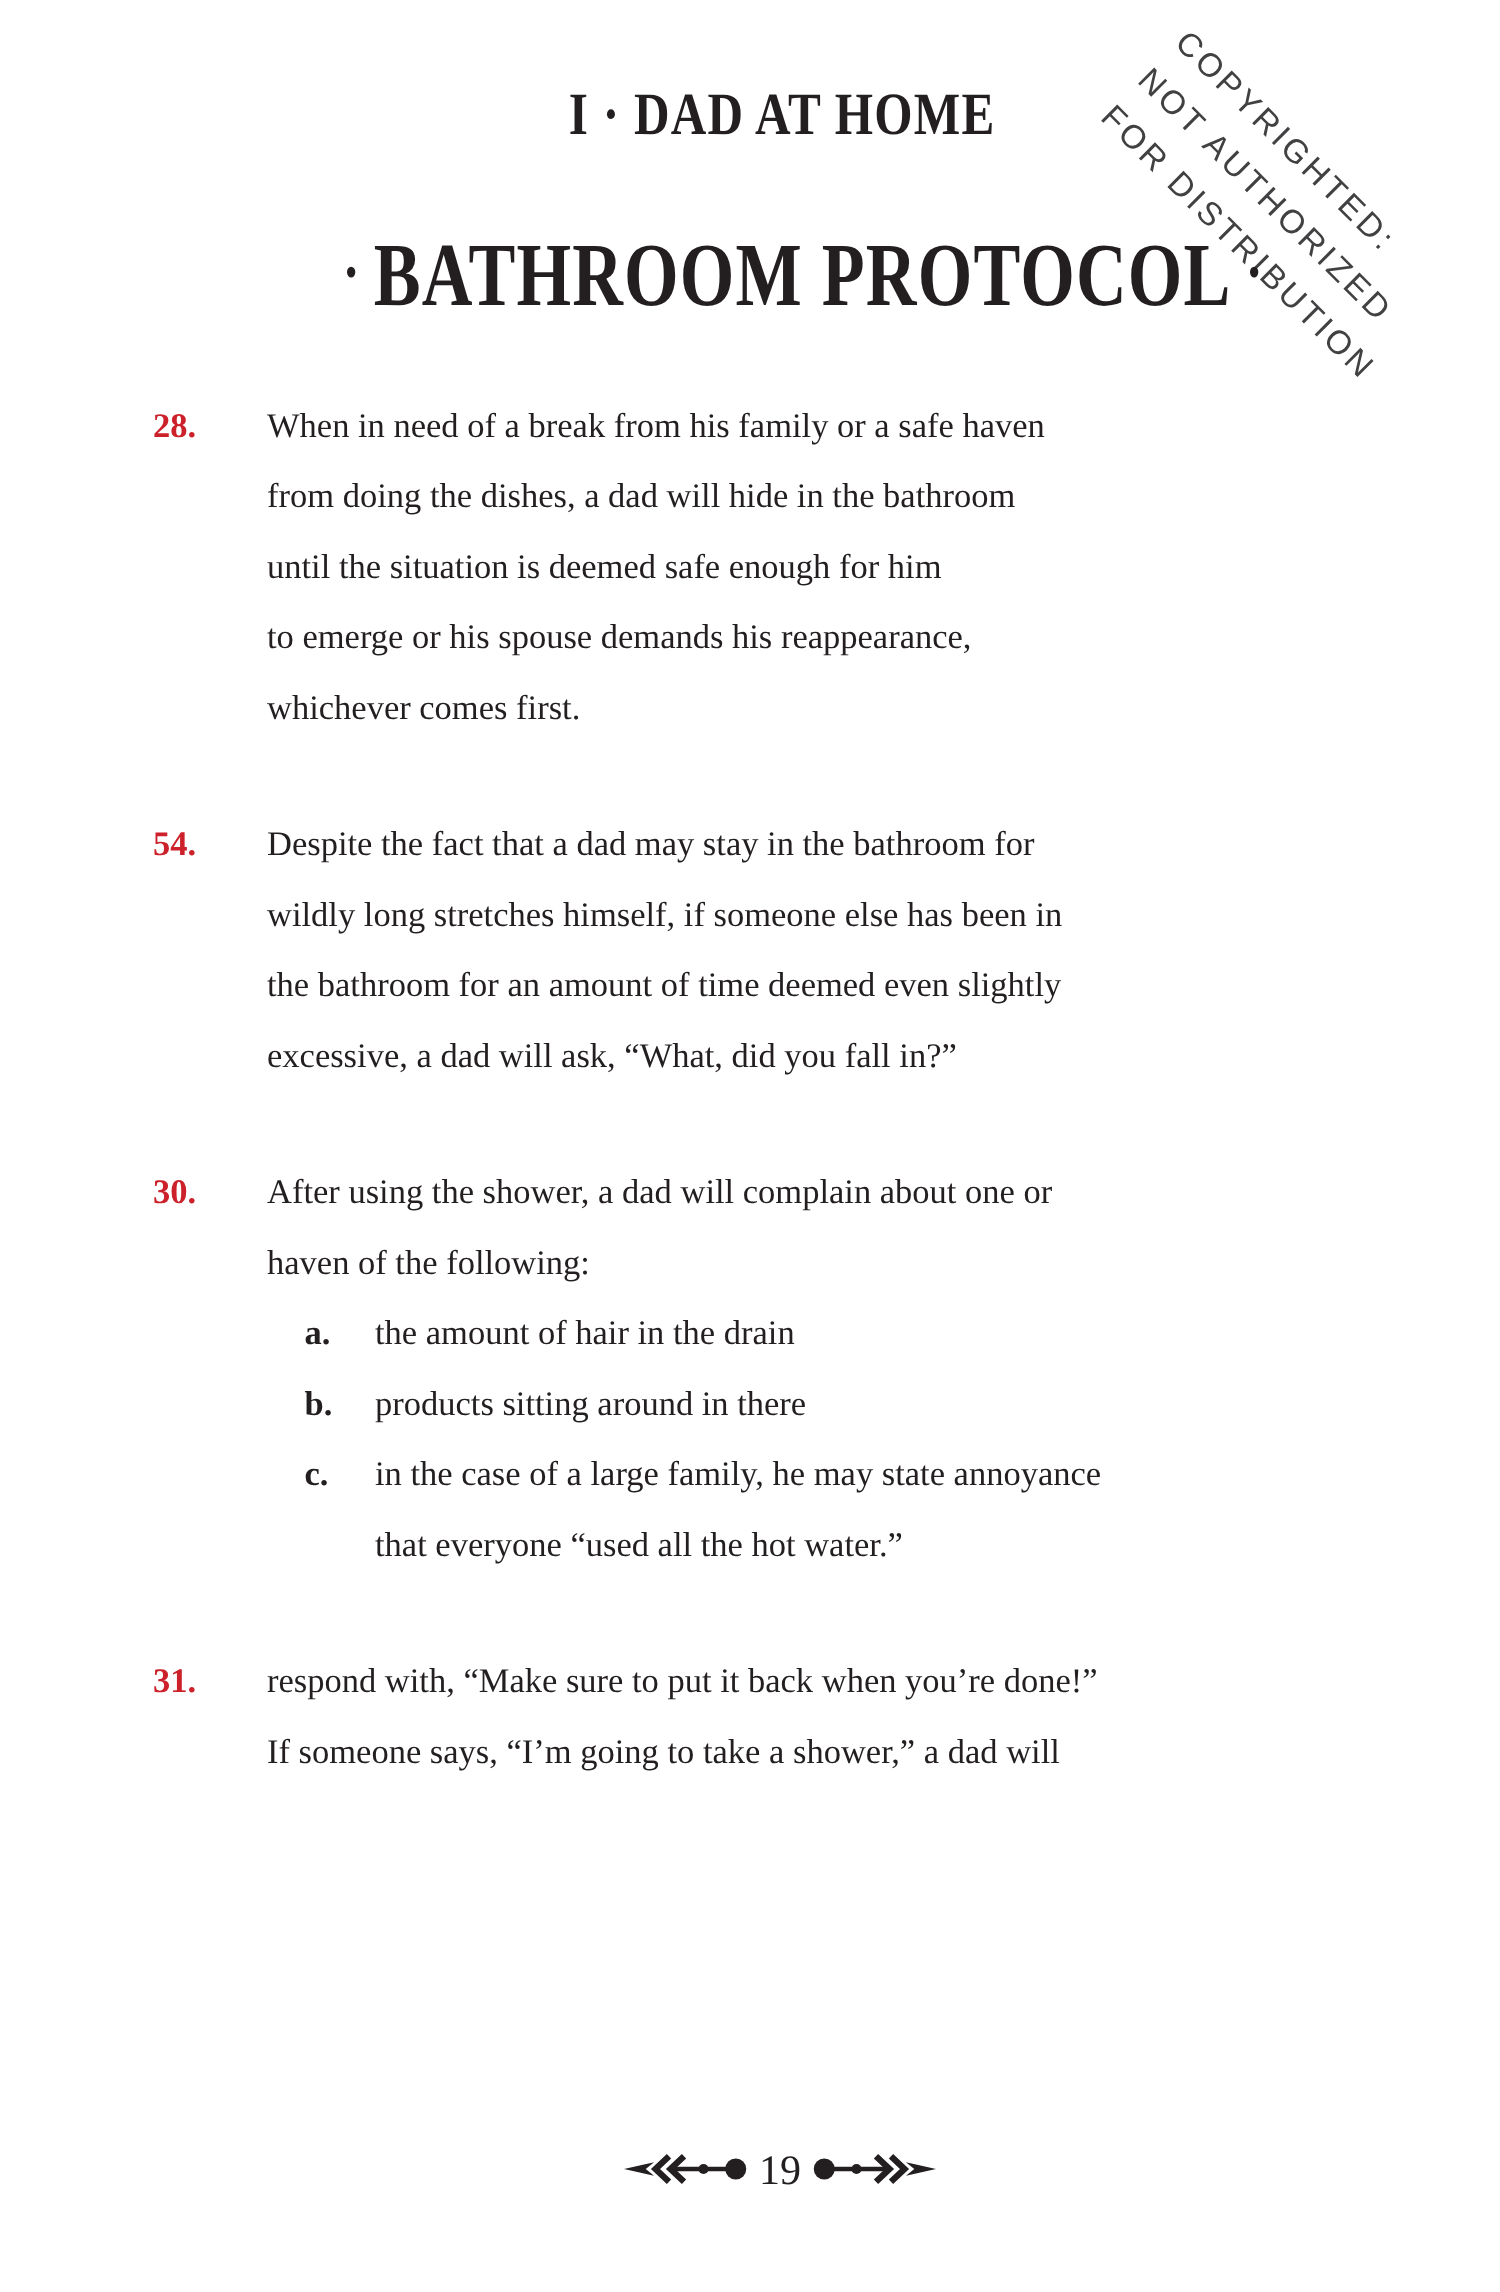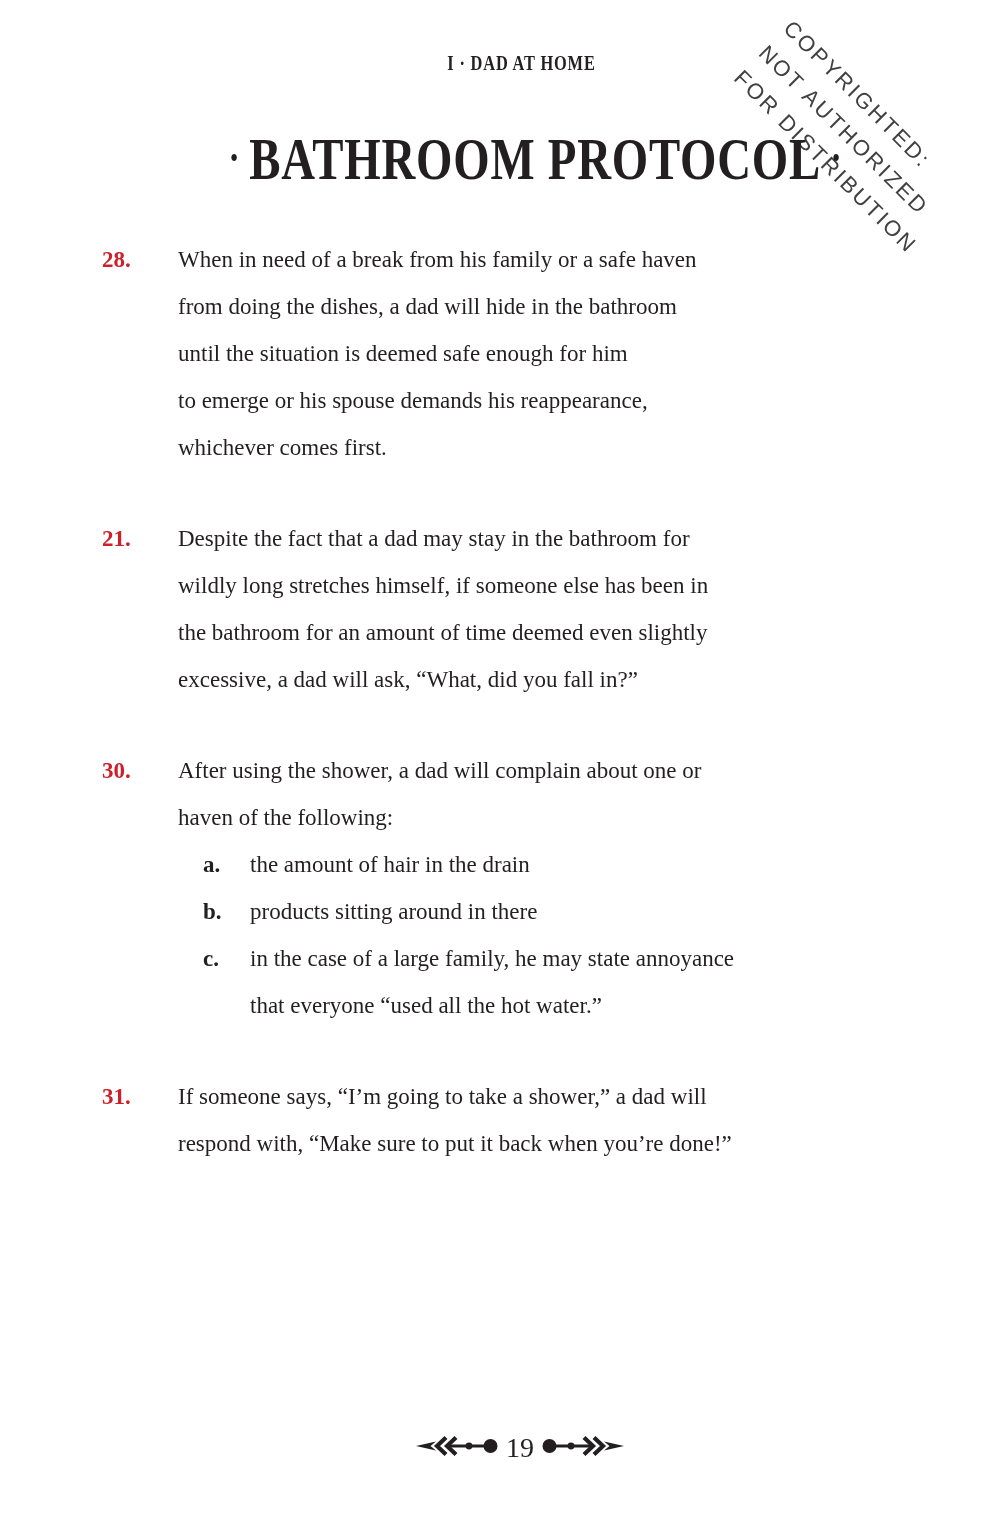--- a/index.html
+++ b/index.html
@@ -15,21 +15,21 @@
     font-family:"Liberation Serif", serif;
     color:var(--text-black);
   }
   .content{padding:0 60px 0 102px;}
 
   
   .chapter-heading{
     margin-top:52px;
     text-align:center;
     font-weight:bold;
-    font-size:20px;
+    font-size:40px;
     letter-spacing:1px;
   }
   .chapter-heading .squeeze{
     display:inline-block;
     transform:scaleX(0.82);
     transform-origin:center;
   }
 
   
   .section-title-row{
@@ -146,21 +146,21 @@
       <div class="rule-body">
         <div>When in need of a break from his family or a safe haven</div>
         <div>from doing the dishes, a dad will hide in the bathroom</div>
         <div>until the situation is deemed safe enough for him</div>
         <div>to emerge or his spouse demands his reappearance,</div>
         <div>whichever comes first.</div>
       </div>
     </div>
 
     <div class="rule-item">
-      <div class="rule-number">21.</div>
+      <div class="rule-number">54.</div>
       <div class="rule-body">
         <div>Despite the fact that a dad may stay in the bathroom for</div>
         <div>wildly long stretches himself, if someone else has been in</div>
         <div>the bathroom for an amount of time deemed even slightly</div>
         <div>excessive, a dad will ask, “What, did you fall in?”</div>
       </div>
     </div>
 
     <div class="rule-item">
       <div class="rule-number">30.</div>
@@ -188,22 +188,22 @@
             <div>in the case of a large family, he may state annoyance</div>
             <div>that everyone “used all the hot water.”</div>
           </div>
         </div>
       </div>
     </div>
 
     <div class="rule-item">
       <div class="rule-number">31.</div>
       <div class="rule-body">
+        <div>respond with, “Make sure to put it back when you’re done!”</div>
         <div>If someone says, “I’m going to take a shower,” a dad will</div>
-        <div>respond with, “Make sure to put it back when you’re done!”</div>
       </div>
     </div>
 
   </div>
 </div>
 
 <div class="footer">
   <svg class="ornament" width="86" height="24" viewBox="0 0 86 24" xmlns="http://www.w3.org/2000/svg">
     <polygon class="fill" points="0,12 20,7.5 14.5,12 20,16.5"></polygon>
     <path class="ink" d="M30,3.5 L21,12 L30,20.5" stroke-width="4.2"></path>

